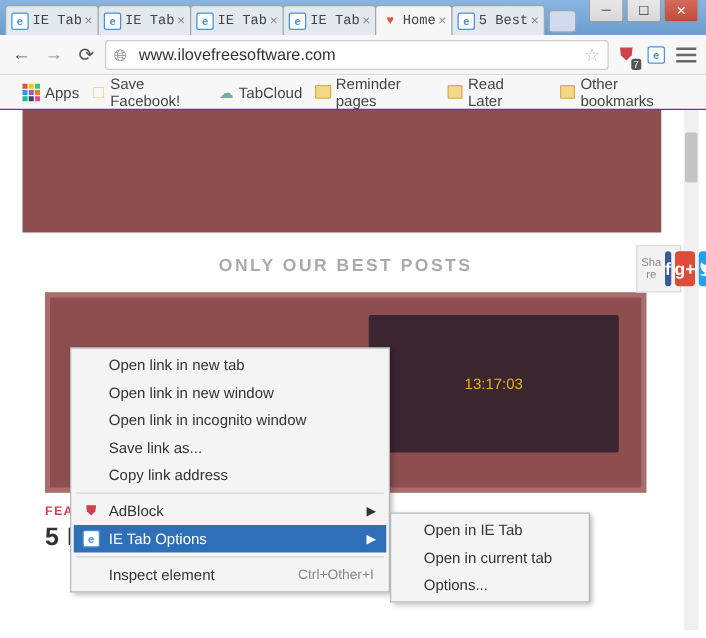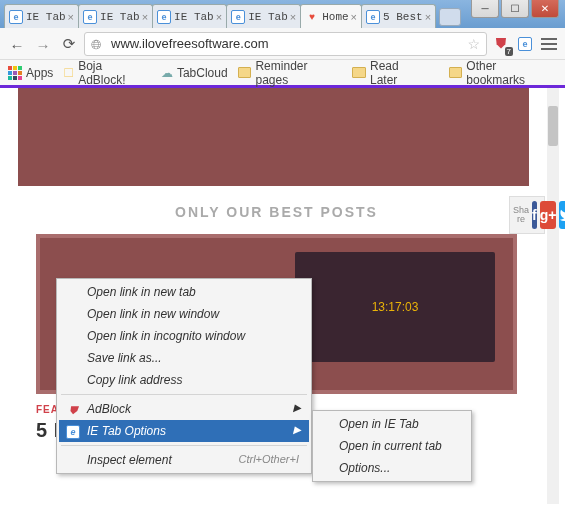--- a/index.html
+++ b/index.html
@@ -24,21 +24,21 @@
 .nav-btn { width: 22px; height: 22px; display: flex; align-items: center; justify-content: center; color: #888; font-size: 15px; border-radius: 3px; }
 .nav-btn.enabled { color: #555; }
 .omnibox { flex: 1; height: 24px; border: 1px solid #ccc; border-radius: 3px; background: #fff; display: flex; align-items: center; padding: 0 6px; font-size: 13px; color: #333; }
 .omnibox .globe { width: 14px; height: 14px; margin-right: 6px; color: #888; }
 .omnibox .url { flex: 1; }
 .omnibox .star { color: #bbb; font-size: 14px; }
 .ext-icon { width: 20px; height: 20px; display: flex; align-items: center; justify-content: center; font-size: 14px; position: relative; }
 .badge { position: absolute; bottom: -2px; right: -2px; background: #555; color: #fff; font-size: 8px; padding: 0 2px; border-radius: 2px; }
 
 
-.bm-bar { height: 28px; background: #f7f7f7; border-bottom: 3px solid #6d28d9; display: flex; align-items: center; padding: 0 8px; gap: 10px; font-size: 12px; color: #444; }
+.bm-bar { height: 28px; background: #f7f7f7; border-bottom: 1px solid #6d28d9; display: flex; align-items: center; padding: 0 18px; gap: 10px; font-size: 12px; color: #444; }
 .bm-item { display: flex; align-items: center; gap: 4px; }
 .bm-folder { width: 14px; height: 11px; background: #f5d788; border: 1px solid #d4b050; border-radius: 1px; }
 .bm-spacer { flex: 1; }
 
 
 .content { position: absolute; top: 88px; left: 6px; right: 18px; bottom: 6px; background: #fff; overflow: hidden; }
 .hero { background: #8c4e4e; height: 98px; margin: 0 18px 0 12px; }
 .heading1 { text-align: center; color: #aaa; font-size: 14px; letter-spacing: 2px; margin: 18px 12px 14px; font-weight: 600; }
 .feature-box { margin: 0 30px; border: 4px solid #a96d6d; background: #8c4e4e; height: 160px; position: relative; }
 .feature-inner { position: absolute; right: 18px; top: 14px; width: 200px; height: 110px; background: #3a2530; border-radius: 2px; display: flex; align-items: center; justify-content: center; color: #eab308; font-size: 12px; }
@@ -52,21 +52,21 @@
 .scroll-thumb { position: absolute; top: 18px; left: 1px; right: 1px; height: 40px; background: #c4c4c4; border-radius: 2px; }
 
 
 .share { position: absolute; right: 20px; top: 196px; width: 36px; background: #f2f2f2; border: 1px solid #ddd; padding: 4px 3px; display: flex; flex-direction: row; gap: 3px; align-items: center; z-index: 5; }
 .share-label { font-size: 9px; color: #888; text-align: center; line-height: 1; }
 .share-btn { width: 28px; height: 28px; border-radius: 3px; display: flex; align-items: center; justify-content: center; color: #fff; font-weight: bold; font-size: 14px; }
 .fb { background: #3b5998; } .gp { background: #dd4b39; } .tw { background: #1da1f2; } .li { background: #0077b5; } .st { background: #4caf50; }
 
 
 .ctx { position: absolute; left: 56px; top: 278px; width: 256px; background: #f4f4f4; border: 1px solid #b8b8b8; box-shadow: 2px 2px 4px rgba(0,0,0,0.25); font-size: 12px; z-index: 20; padding: 2px; }
-.ctx-item { padding: 4px 24px 4px 28px; color: #333; display: flex; align-items: flex-start; position: relative; font-style: italic; }
+.ctx-item { padding: 4px 24px 4px 28px; color: #333; display: flex; align-items: center; position: relative; }
 .ctx-item.hover { background: #2f6fb7; color: #fff; }
 .ctx-item .ico { position: absolute; left: 6px; width: 16px; height: 16px; display: flex; align-items: center; justify-content: center; font-size: 11px; }
 .ctx-item .arrow { position: absolute; right: 8px; font-size: 10px; }
 .ctx-item .shortcut { position: absolute; right: 10px; color: #888; font-size: 11px; }
 .ctx-sep { height: 1px; background: #d4d4d4; margin: 3px 2px; }
 
 .submenu { position: absolute; left: 312px; top: 410px; width: 160px; background: #f4f4f4; border: 1px solid #b8b8b8; box-shadow: 2px 2px 4px rgba(0,0,0,0.25); font-size: 12px; z-index: 21; padding: 2px; }
 .submenu .ctx-item { padding: 4px 12px 4px 24px; }
 
 .apps-icon { display: grid; grid-template-columns: repeat(3,4px); grid-template-rows: repeat(3,4px); gap: 1px; }
@@ -164,21 +164,21 @@
         <span></span>
         <span></span>
         <span></span>
         <span></span>
         <span></span>
       </div>
       <span>Apps</span>
     </div>
   <div class="bm-item">
       <span style="color:#f5d788">☐</span>
-      <span>Boja AdBlock!</span>
+      <span>Save Facebook!</span>
     </div>
   <div class="bm-item">
       <span style="color:#7aa">☁</span>
       <span>TabCloud</span>
     </div>
   <div class="bm-item">
       <div class="bm-folder"></div>
       <span>Reminder pages</span>
     </div>
   <div class="bm-item">

